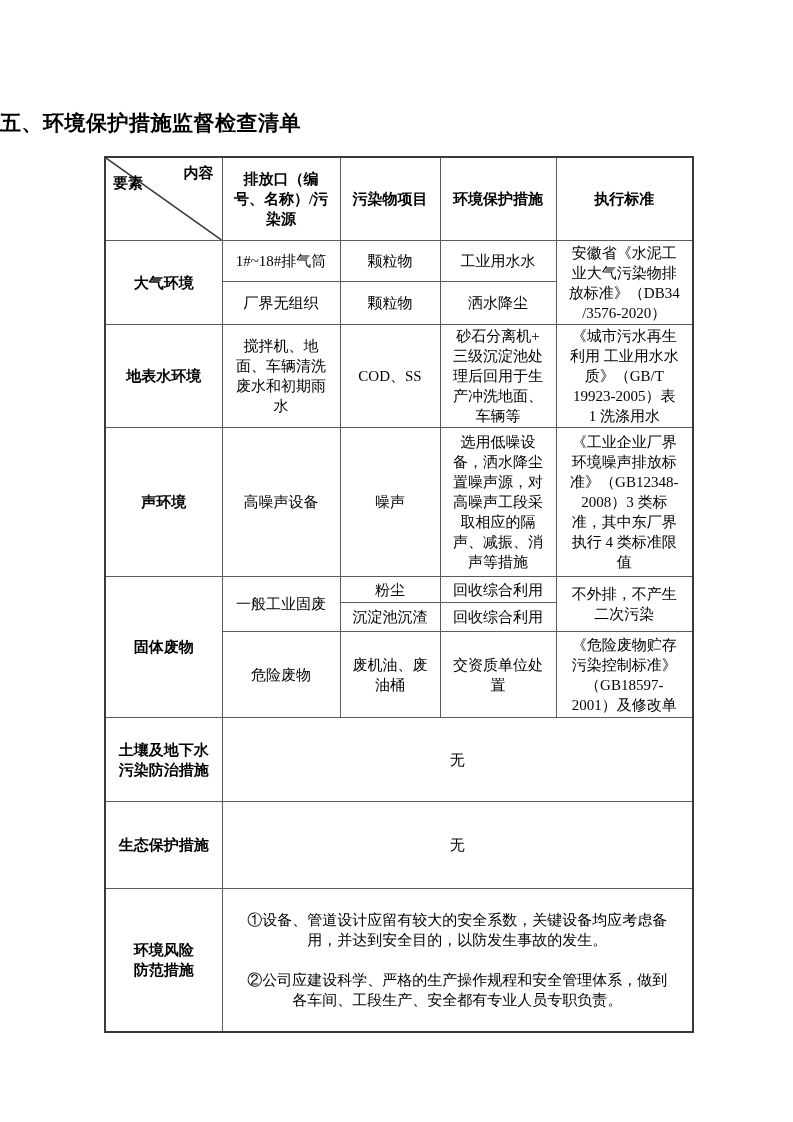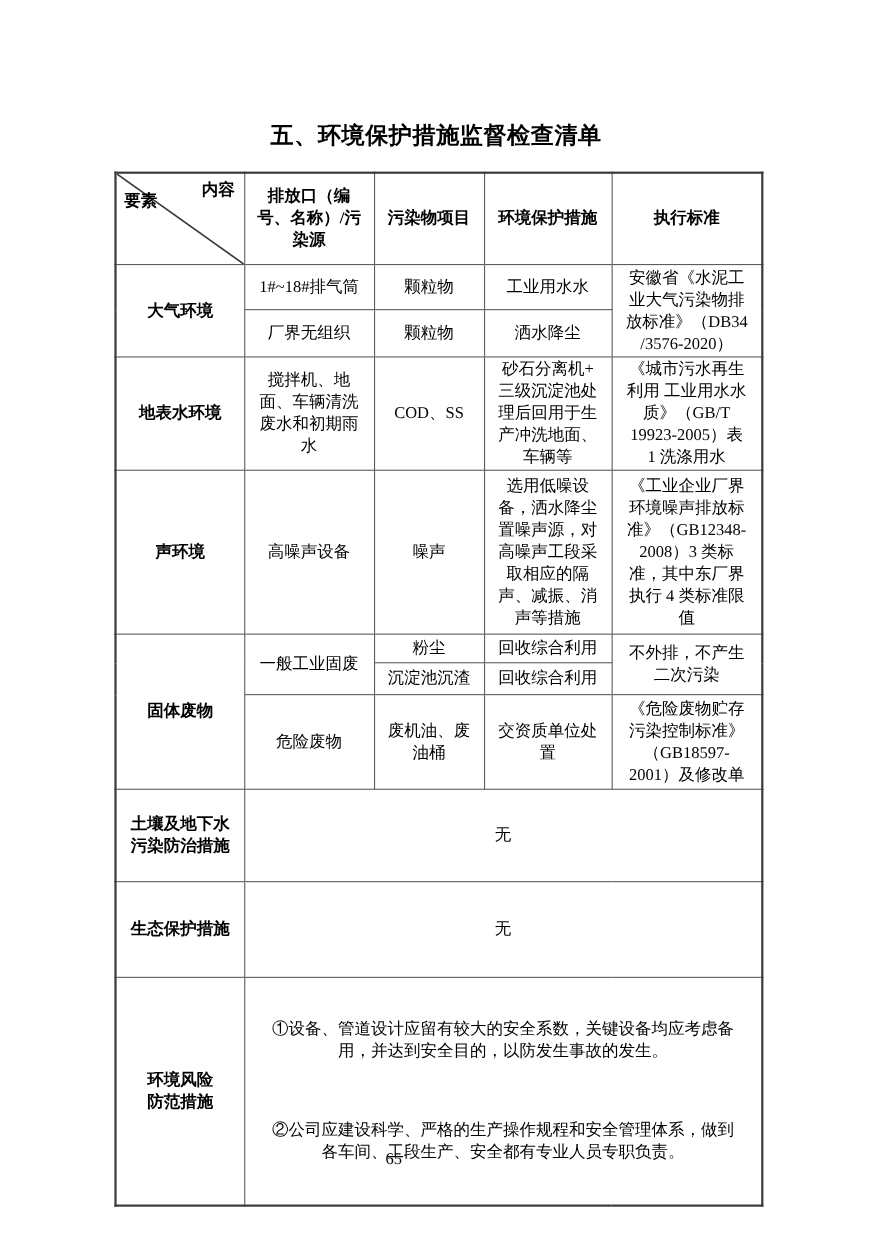--- a/index.html
+++ b/index.html
@@ -6,21 +6,21 @@
   html,body { background:#ffffff; }
   body {
     width:793px; height:1122px;
     font-family:"Liberation Serif","DejaVu Serif",serif;
     color:#000;
   }
   .page { position:relative; width:793px; height:1122px; background:#fff; overflow:hidden; }
 
   .doc-title {
     position:absolute; top:109px; left:0; width:793px;
-    text-align:center; font-size:21px; font-weight:bold; letter-spacing:0.5px;
+    font-size:21px; font-weight:bold; letter-spacing:0.5px;
   }
 
   table.checklist {
     position:absolute; left:104px; top:156px; width:588px;
     border-collapse:collapse; table-layout:fixed;
     border:2px solid #3a3a3a;
   }
   table.checklist td {
     border:1px solid #5c5c5c;
     text-align:center; vertical-align:middle;
@@ -35,21 +35,21 @@
   .h65{height:65px}.h41{height:41px}.h43{height:43px}.h102{height:102px}
   .h149{height:149px}.h26{height:26px}.h29{height:29px}.h86{height:86px}
   .h84{height:84px}.h87{height:87px}.h129{height:129px}
 
   td.corner { position:relative; padding:0;margin-left:36px; }
   td.corner svg { position:absolute; left:0; top:0; width:100%; height:100%; display:block; }
   td.corner .lbl-top { position:absolute; top:5px; right:8px; font-weight:bold; font-size:15px; }
   td.corner .lbl-bottom { position:absolute; top:15px; left:7px; font-weight:bold; font-size:15px; }
 
   td.risk-text { text-align:left; padding:2px 8px 2px 11px; line-height:31px; vertical-align:middle; }
-  td.risk-text p { margin:16px; white-space:pre-line; }
+  td.risk-text p { margin:0; white-space:pre-line; }
 
   .page-number {
     position:absolute; top:1046px; left:0; width:716px;
     text-align:center; font-size:15px;
   }
 </style>
 </head>
 <body>
 
 <div class="page">
@@ -178,15 +178,14 @@
       <td colspan="4" class="risk-text">
         <p>①设备、管道设计应留有较大的安全系数，关键设备均应考虑备
 用，并达到安全目的，以防发生事故的发生。</p>
         <p>②公司应建设科学、严格的生产操作规程和安全管理体系，做到
 各车间、工段生产、安全都有专业人员专职负责。</p>
       </td>
     </tr>
   </tbody>
     </table>
 
-  <div class="page-number">65</div>
 
 </div>
 
 </body></html>

